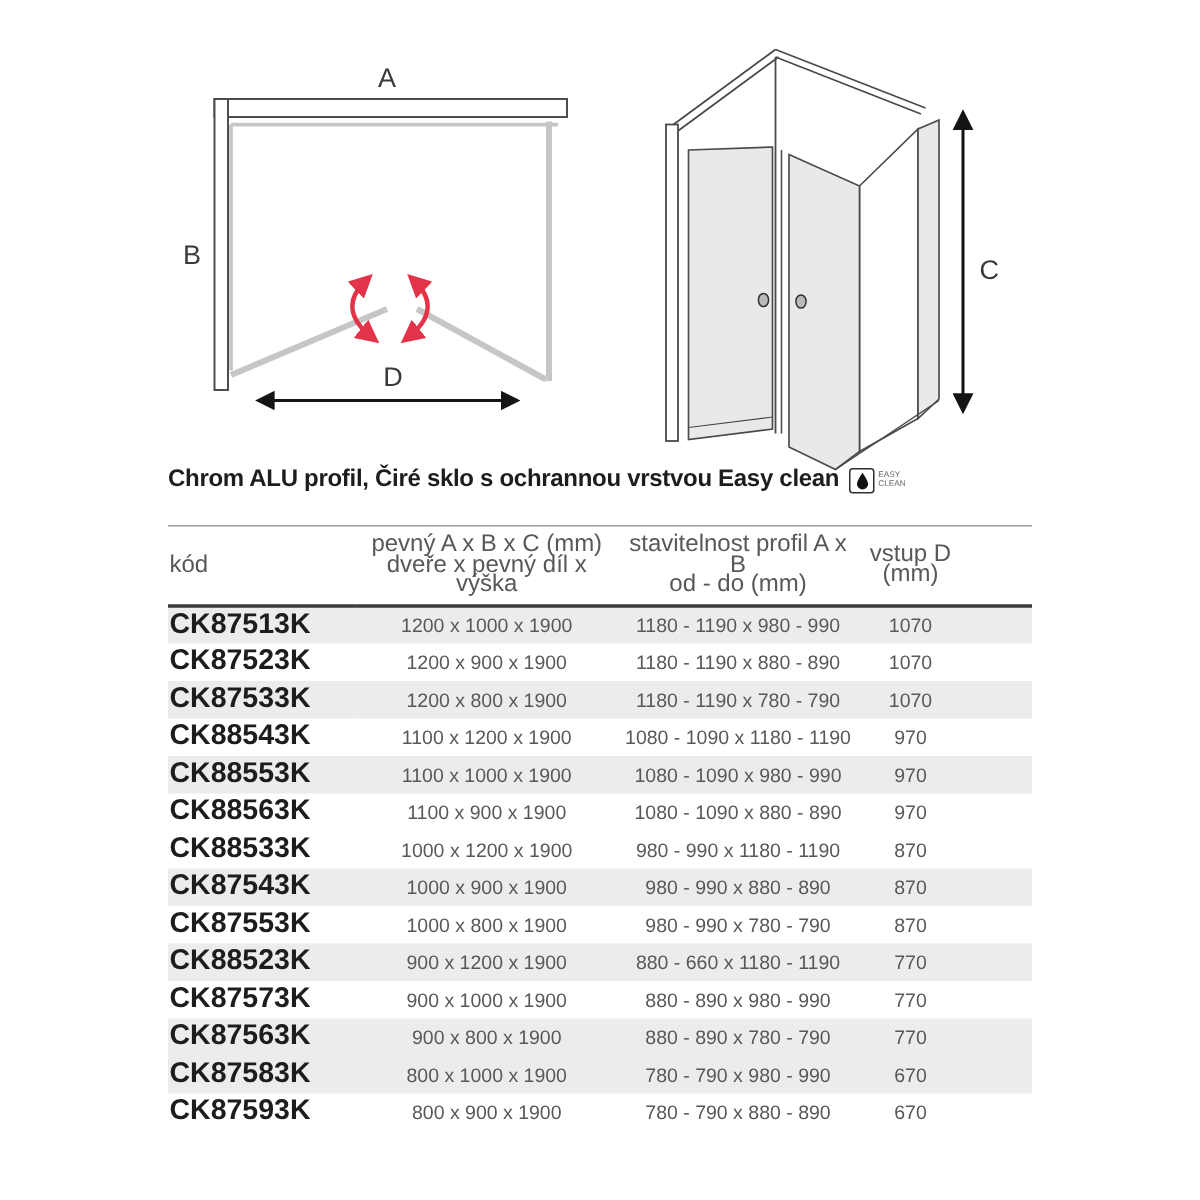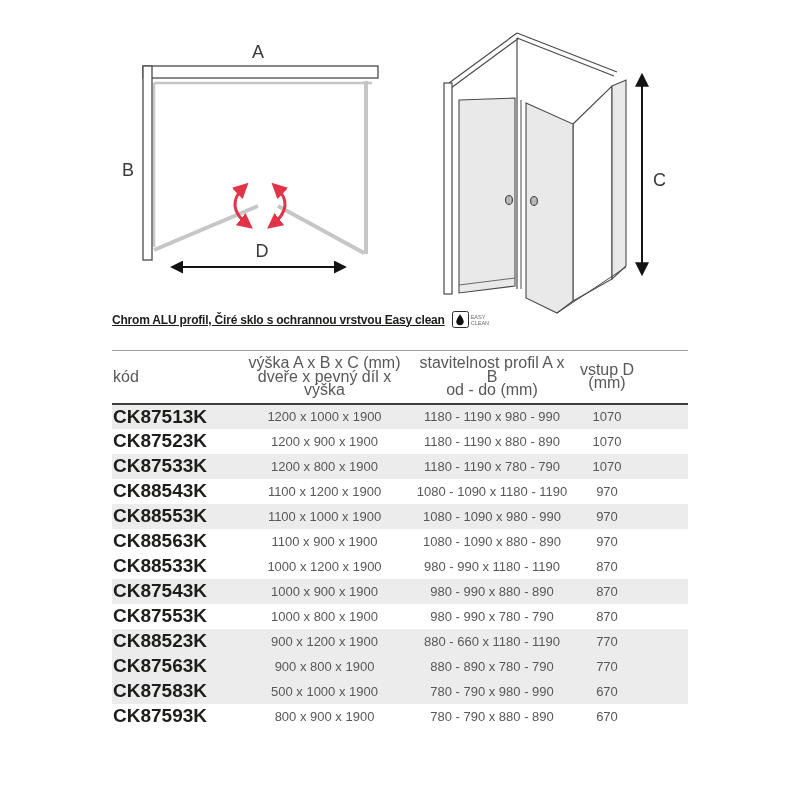--- a/index.html
+++ b/index.html
@@ -17,21 +17,21 @@
   html,body{background:#fff;}
   body{font-family:"Liberation Sans", sans-serif;}
   .page{position:relative;width:800px;height:800px;background:#ffffff;overflow:hidden;}
 
   .plan-view{position:absolute;left:108px;top:38px;}
   .perspective-view{position:absolute;left:430px;top:10px;}
 
   .dim-label{font-family:"Liberation Sans",sans-serif;font-size:18px;fill:#3a3a3a;}
 
   .title-row{position:absolute;left:112px;top:311px;display:flex;align-items:center;}
-  .page-title{font-size:12px;font-weight:bold;color:var(--code-text);letter-spacing:-0.2px;text-decoration:underline;}
+  .page-title{font-size:16px;font-weight:bold;color:var(--code-text);letter-spacing:-0.2px;}
   .easyclean-badge{display:flex;align-items:center;margin-left:7px;}
   .easyclean-box{width:17px;height:17px;border:1.4px solid #2d2d2d;border-radius:2.5px;display:flex;align-items:center;justify-content:center;background:#fff;}
   .easyclean-text{margin-left:2px;font-size:5.5px;line-height:6px;color:#6b6b6b;letter-spacing:0;}
 
   .table-wrap{position:absolute;left:112px;top:350px;width:576px;}
   table.spec-table{width:576px;border-collapse:collapse;table-layout:fixed;}
   .spec-table thead th{
     border-top:1px solid var(--rule-light);
     border-bottom:2px solid var(--rule-dark);
     font-weight:normal;font-size:16px;line-height:13.5px;color:var(--value-text);
@@ -130,21 +130,21 @@
         <col style="width:125px">
           <col style="width:175px">
           <col style="width:160px">
           <col style="width:70px">
           <col style="width:46px">
       </colgroup>
       <thead>
         <tr>
           <th class="col-code">kód</th>
           <th class="col-size">
-            <div>výška A x B x C (mm)</div>
+            <div>pevný A x B x C (mm)</div>
             <div>dveře x pevný díl x výška</div>
           </th>
           <th class="col-adjust">
             <div>stavitelnost profil A x B</div>
             <div>od - do (mm)</div>
           </th>
           <th class="col-entry">vstup D (mm)</th>
           <th></th>
         </tr>
       </thead>
@@ -212,30 +212,37 @@
             <td class="col-entry">870</td>
             <td></td>
           </tr>
           <tr class="shaded">
             <td class="col-code">CK88523K</td>
             <td class="col-size">900 x 1200 x 1900</td>
             <td class="col-adjust">880 - 660 x 1180 - 1190</td>
             <td class="col-entry">770</td>
             <td></td>
           </tr>
+          <tr>
+            <td class="col-code">CK87573K</td>
+            <td class="col-size">900 x 1000 x 1900</td>
+            <td class="col-adjust">880 - 890 x 980 - 990</td>
+            <td class="col-entry">770</td>
+            <td></td>
+          </tr>
           <tr class="shaded">
             <td class="col-code">CK87563K</td>
             <td class="col-size">900 x 800 x 1900</td>
             <td class="col-adjust">880 - 890 x 780 - 790</td>
             <td class="col-entry">770</td>
             <td></td>
           </tr>
           <tr class="shaded">
             <td class="col-code">CK87583K</td>
-            <td class="col-size">500 x 1000 x 1900</td>
+            <td class="col-size">800 x 1000 x 1900</td>
             <td class="col-adjust">780 - 790 x 980 - 990</td>
             <td class="col-entry">670</td>
             <td></td>
           </tr>
           <tr>
             <td class="col-code">CK87593K</td>
             <td class="col-size">800 x 900 x 1900</td>
             <td class="col-adjust">780 - 790 x 880 - 890</td>
             <td class="col-entry">670</td>
             <td></td>

